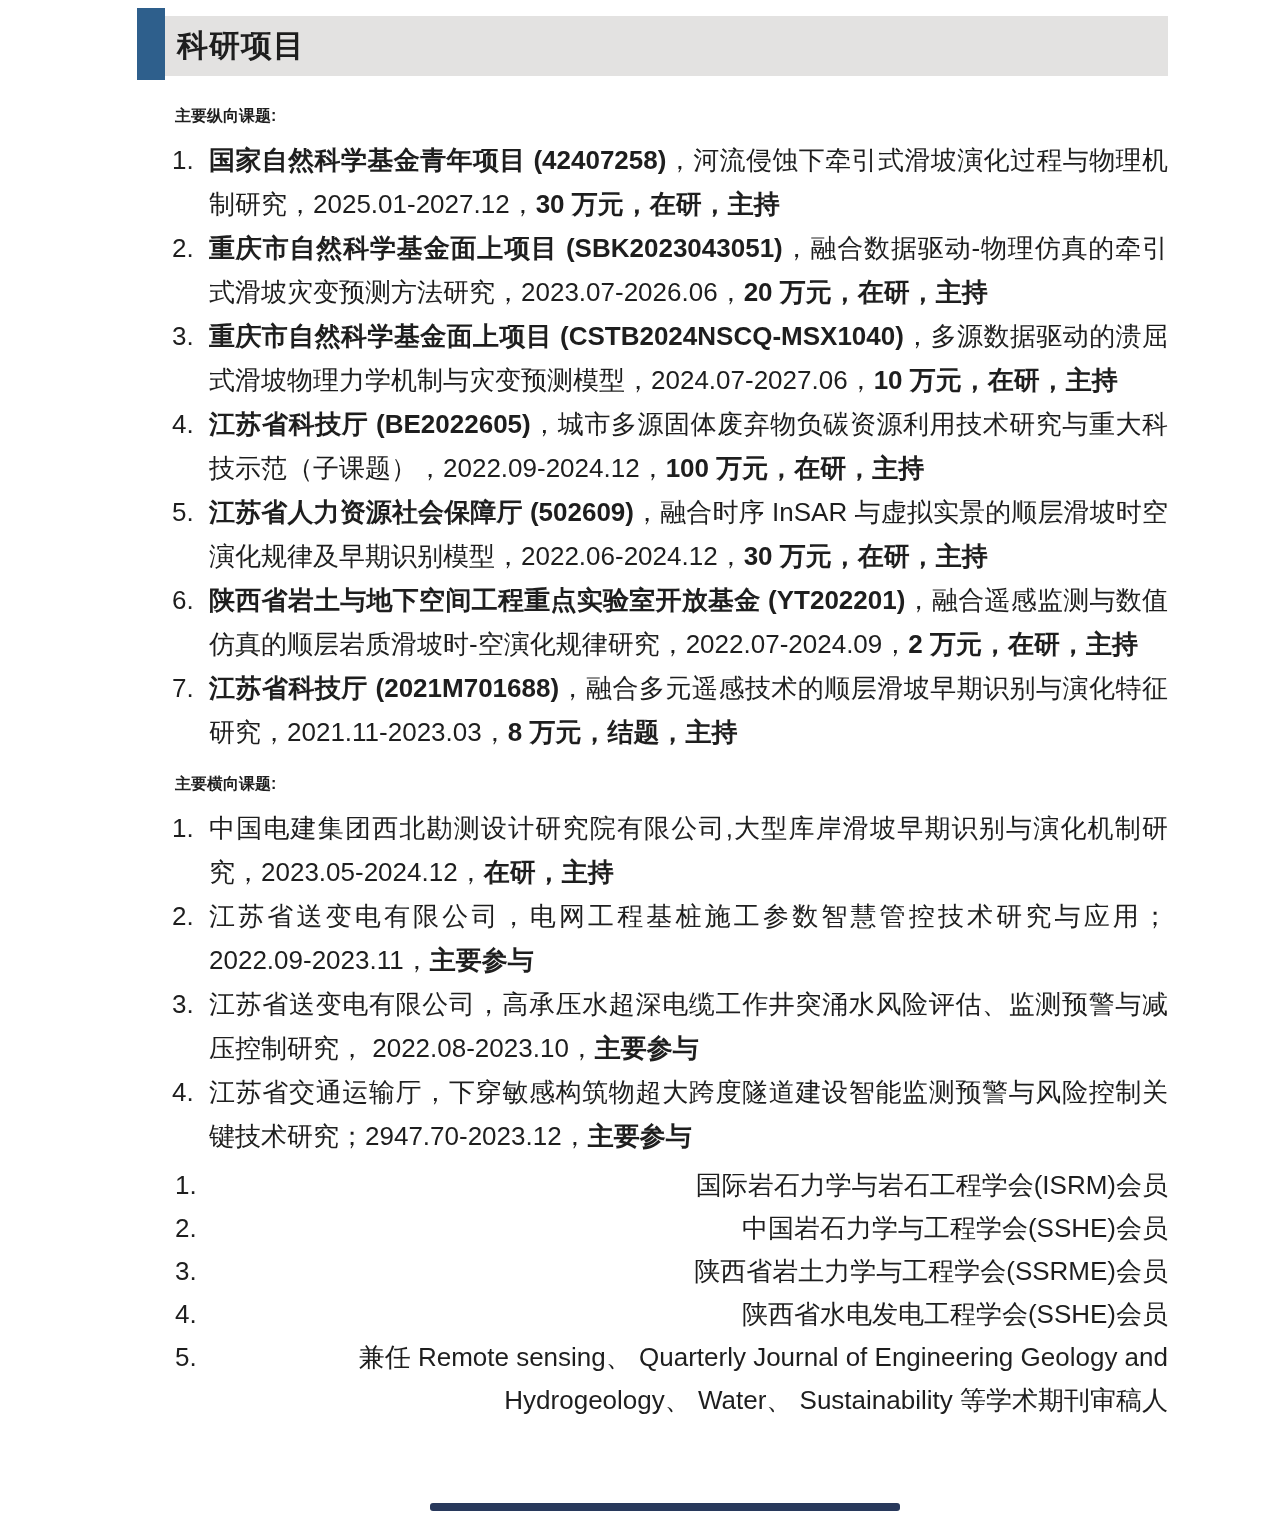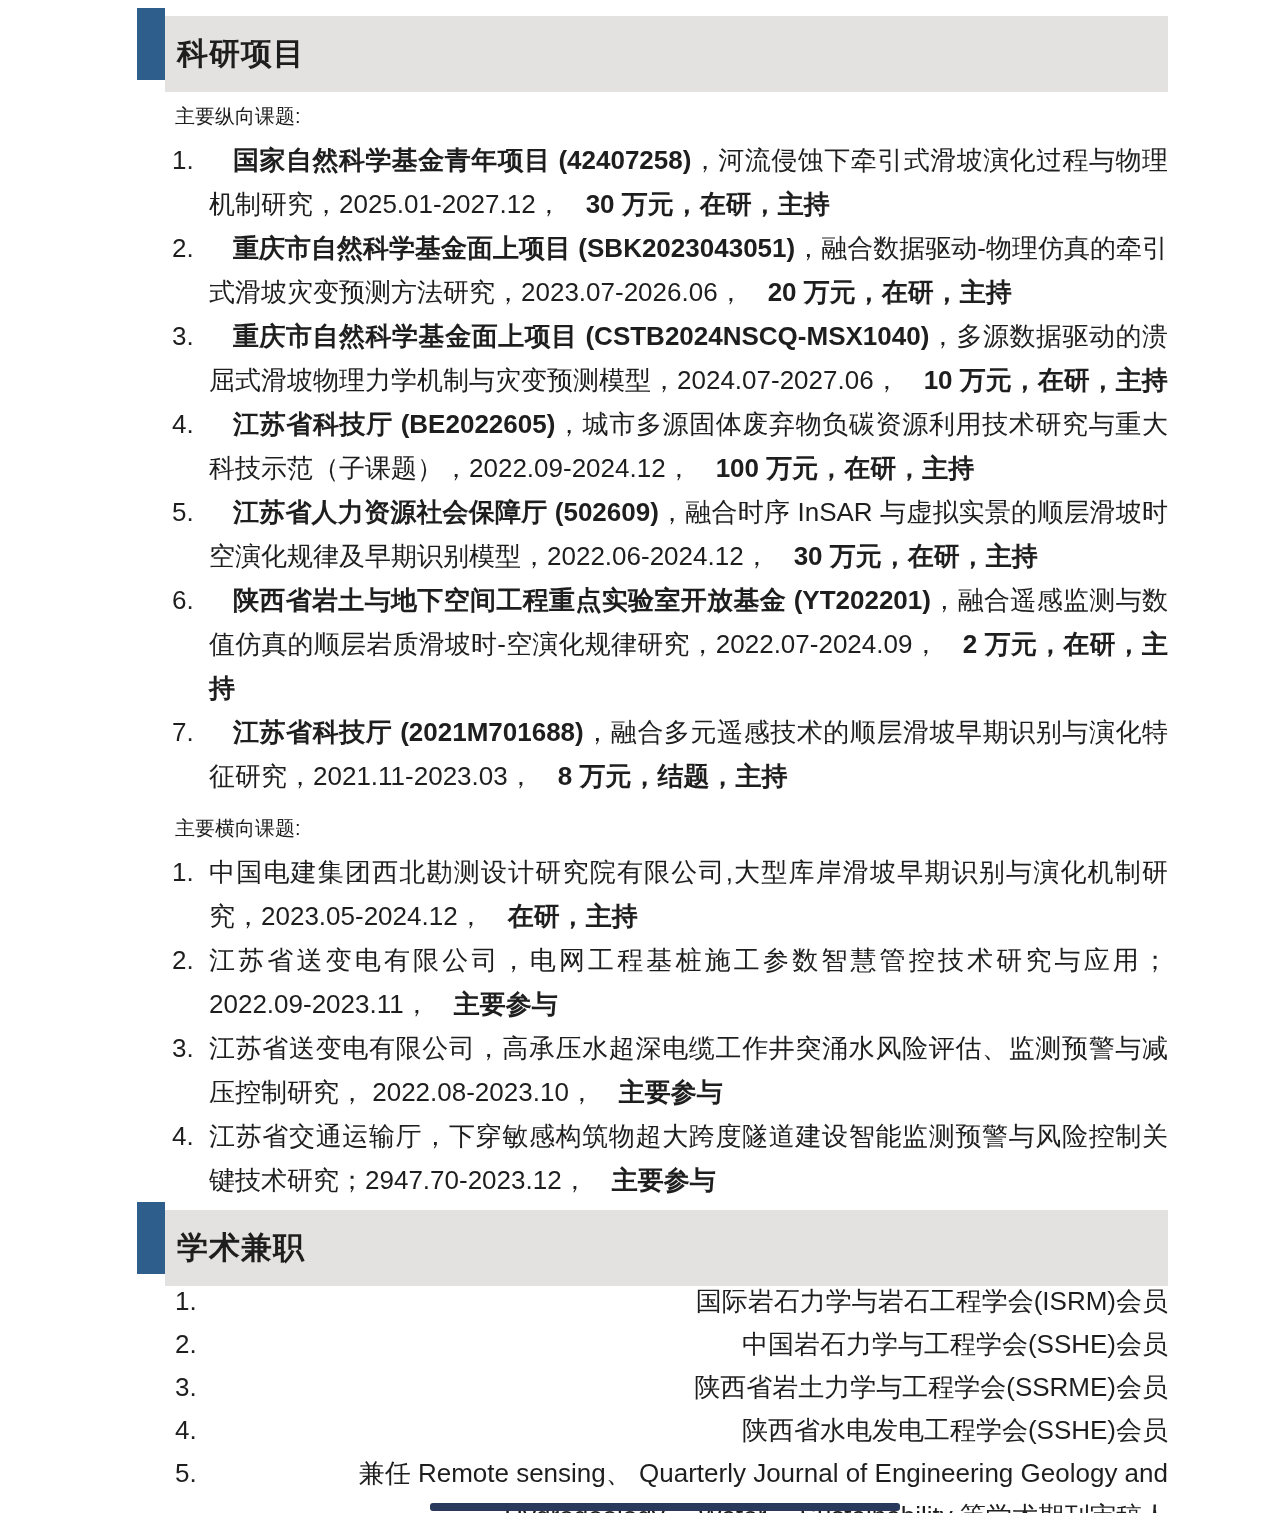--- a/index.html
+++ b/index.html
@@ -7,34 +7,34 @@
     width:1280px;height:1513px;overflow:hidden;position:relative;
     font-family:"Liberation Sans","DejaVu Sans",sans-serif;
     color:var(--text,#1e1e1e);
   }
   .page{position:relative;width:1280px;height:1513px;background:var(--page_bg,#ffffff);}
   .content{padding:8px 112px 0 137px;}
 
   
   .sec-header{position:relative;height:72px;}
   .sec-bar{position:absolute;left:0;top:0;width:28px;height:72px;background:var(--accent,#2e5f8c);}
-  .sec-bg{position:absolute;left:28px;right:0;top:8px;height:76px;background:var(--header_bg,#e3e2e1);
+  .sec-bg{position:absolute;left:28px;right:0;top:8px;height:60px;background:var(--header_bg,#e3e2e1);
           display:flex;align-items:center;padding-left:12px;}
   .sec-title{font-size:31px;font-weight:700;letter-spacing:1px;}
 
   
-  .subhead{font-size:20px;font-weight:400;line-height:44px;margin:14px 0 0 38px;}
+  .subhead{font-size:16px;font-weight:700;line-height:44px;margin:14px 0 0 38px;}
   .subhead.mt{margin-top:8px;}
 
   
   .list{margin-left:35px;}
   .li{display:flex;line-height:44px;font-size:26px;}
   .li .num{flex:none;width:37px;}
   .li .ibody{flex:1;text-align:justify;}
-  .b{font-weight:700;margin-left:24px;}
+  .b{font-weight:700;}
 
   .mlist{margin-left:38px;margin-top:6px;}
   .mlist .li{line-height:43px;}
   .mlist .num{width:46px;}
   .mlist .ibody{text-align:right;}
 
   
   .home-bar{position:absolute;left:430px;bottom:2px;width:470px;height:8px;
             background:var(--home_bar,#28395c);border-radius:3px;}
 </style>
@@ -98,26 +98,20 @@
         <div class="li">
           <div class="num">3.</div>
           <div class="ibody"><span>江苏省送变电有限公司，高承压水超深电缆工作井突涌水风险评估、监测预警与减压控制研究， 2022.08-2023.10，</span><span class="b">主要参与</span></div>
         </div>
         <div class="li">
           <div class="num">4.</div>
           <div class="ibody"><span>江苏省交通运输厅，下穿敏感构筑物超大跨度隧道建设智能监测预警与风险控制关键技术研究；2947.70-2023.12，</span><span class="b">主要参与</span></div>
         </div>
       </div>
 
-    <div class="sec-header">
-      <div class="sec-bar"></div>
-      <div class="sec-bg">
-        <span class="sec-title">学术兼职</span>
-      </div>
-    </div>
 
     <div class="list mlist">
         <div class="li">
           <div class="num">1.</div>
           <div class="ibody"><span>国际岩石力学与岩石工程学会(ISRM)会员</span></div>
         </div>
         <div class="li">
           <div class="num">2.</div>
           <div class="ibody"><span>中国岩石力学与工程学会(SSHE)会员</span></div>
         </div>

